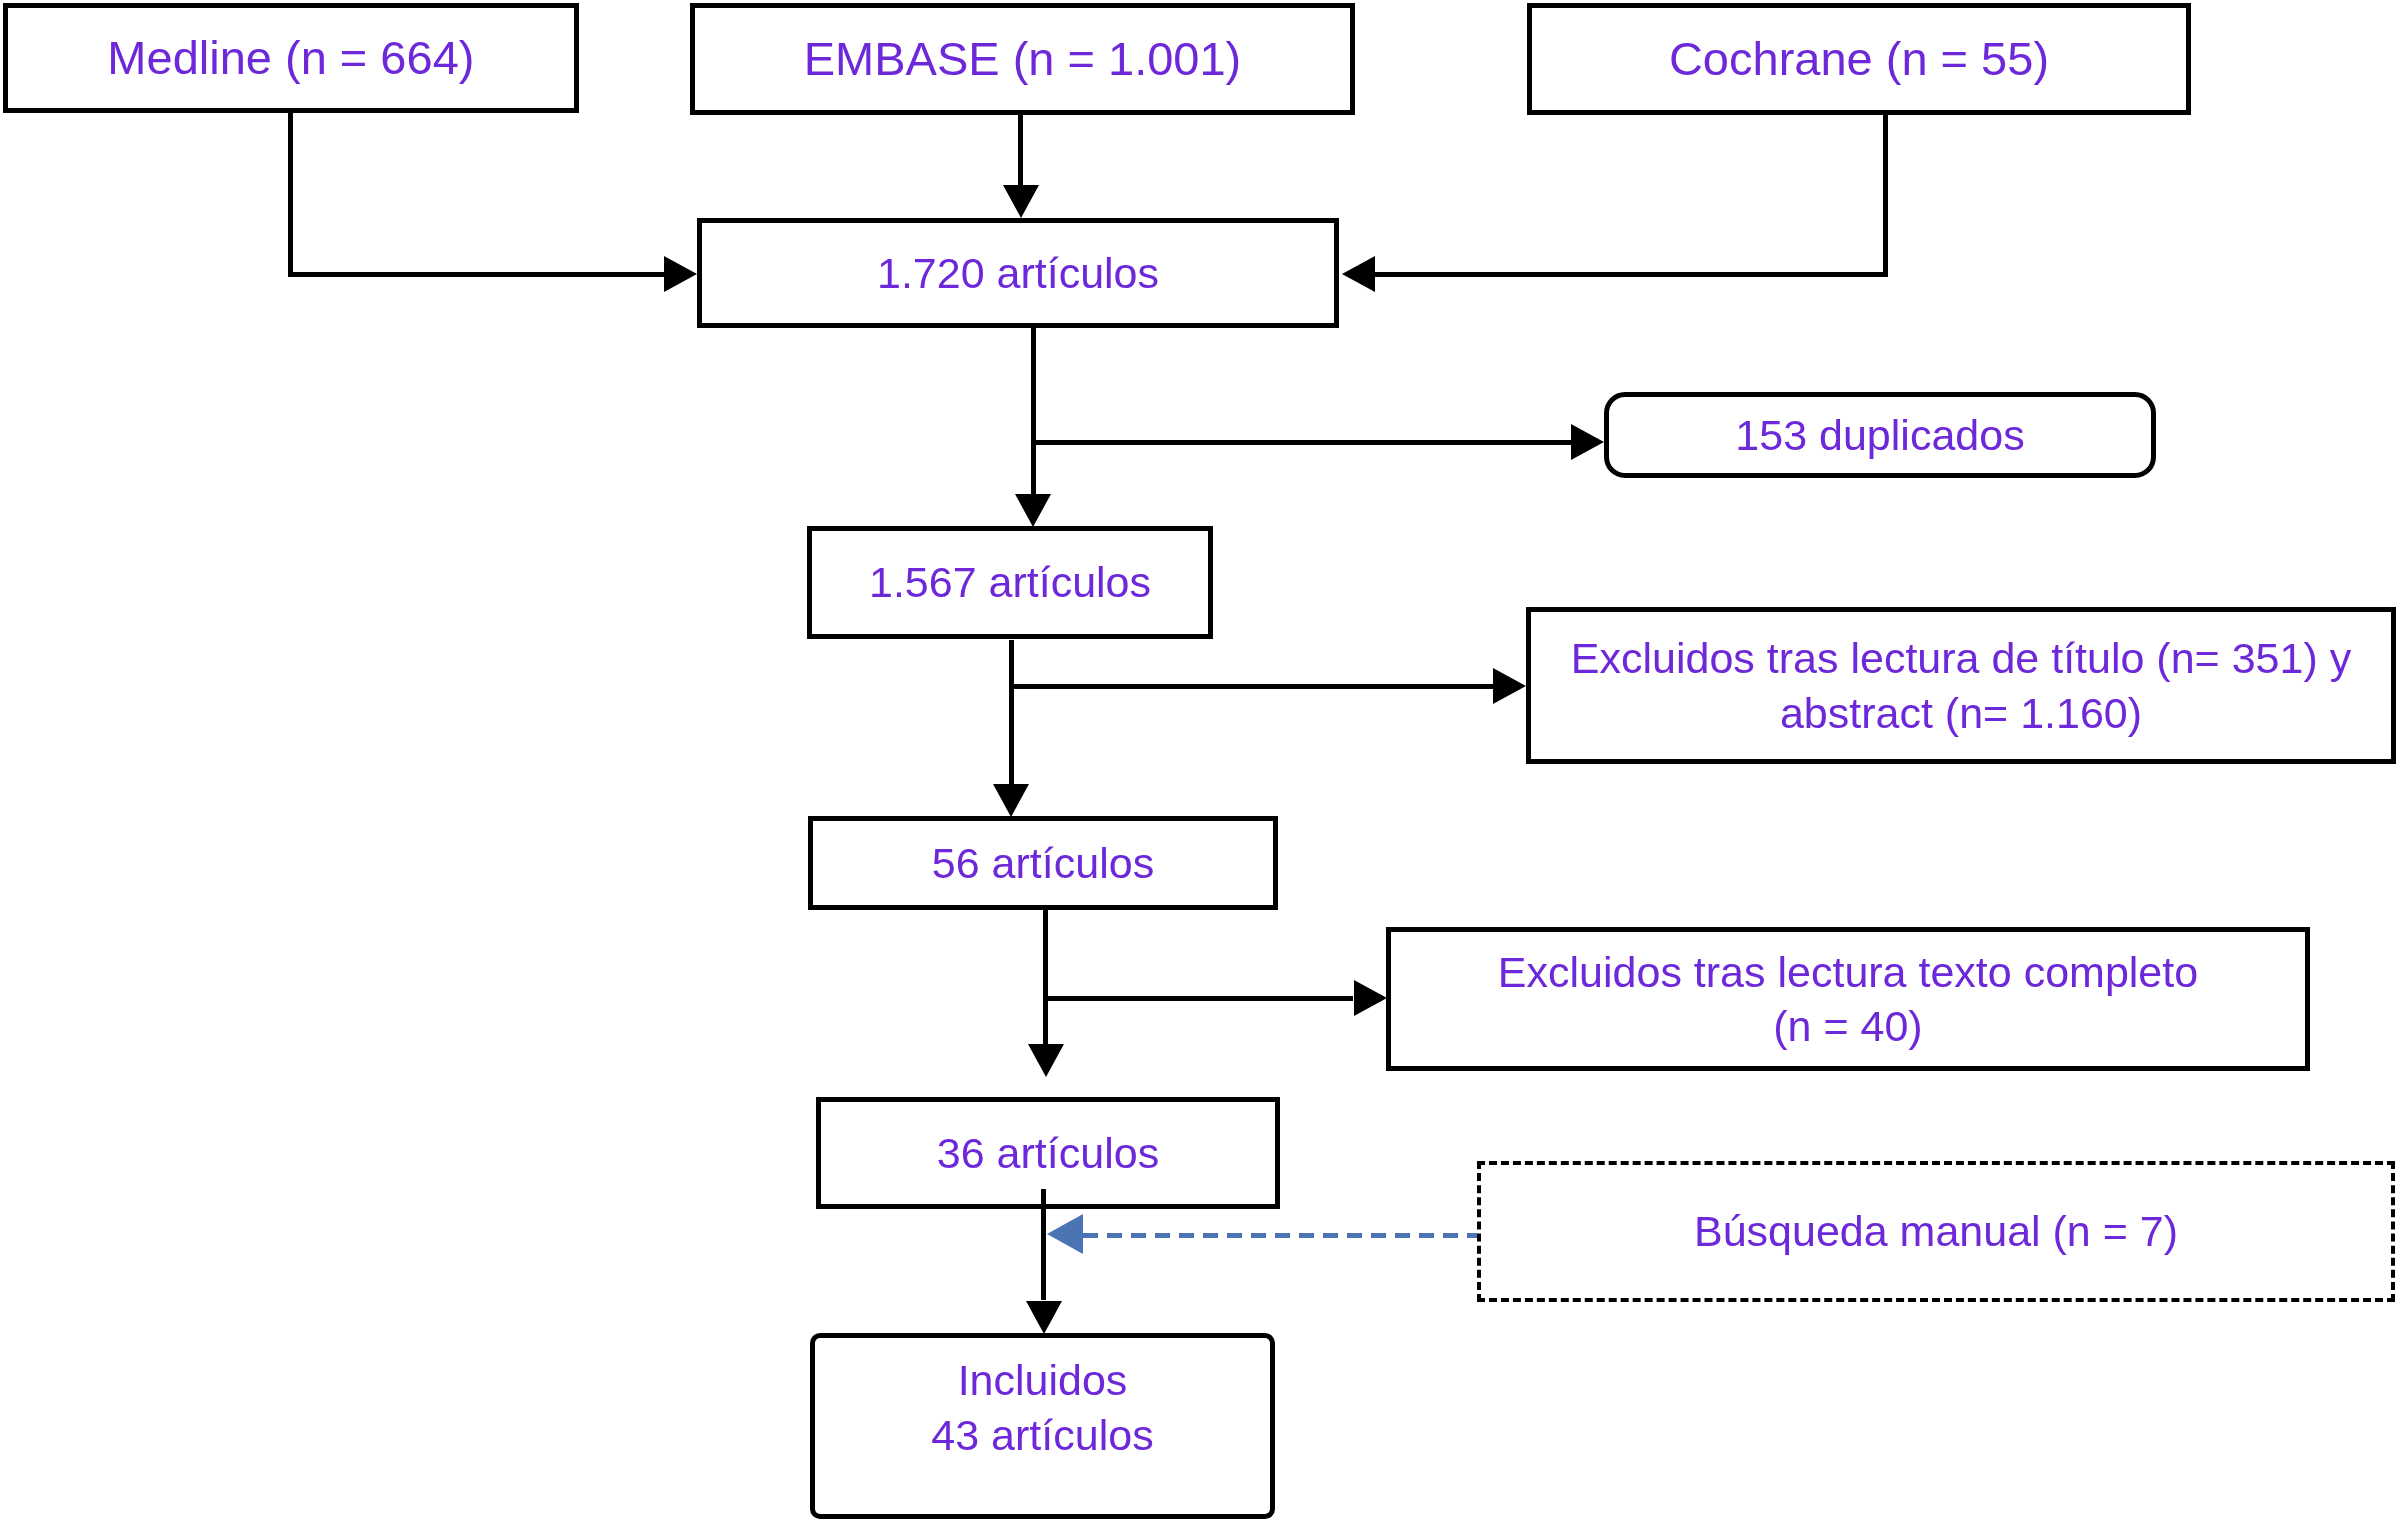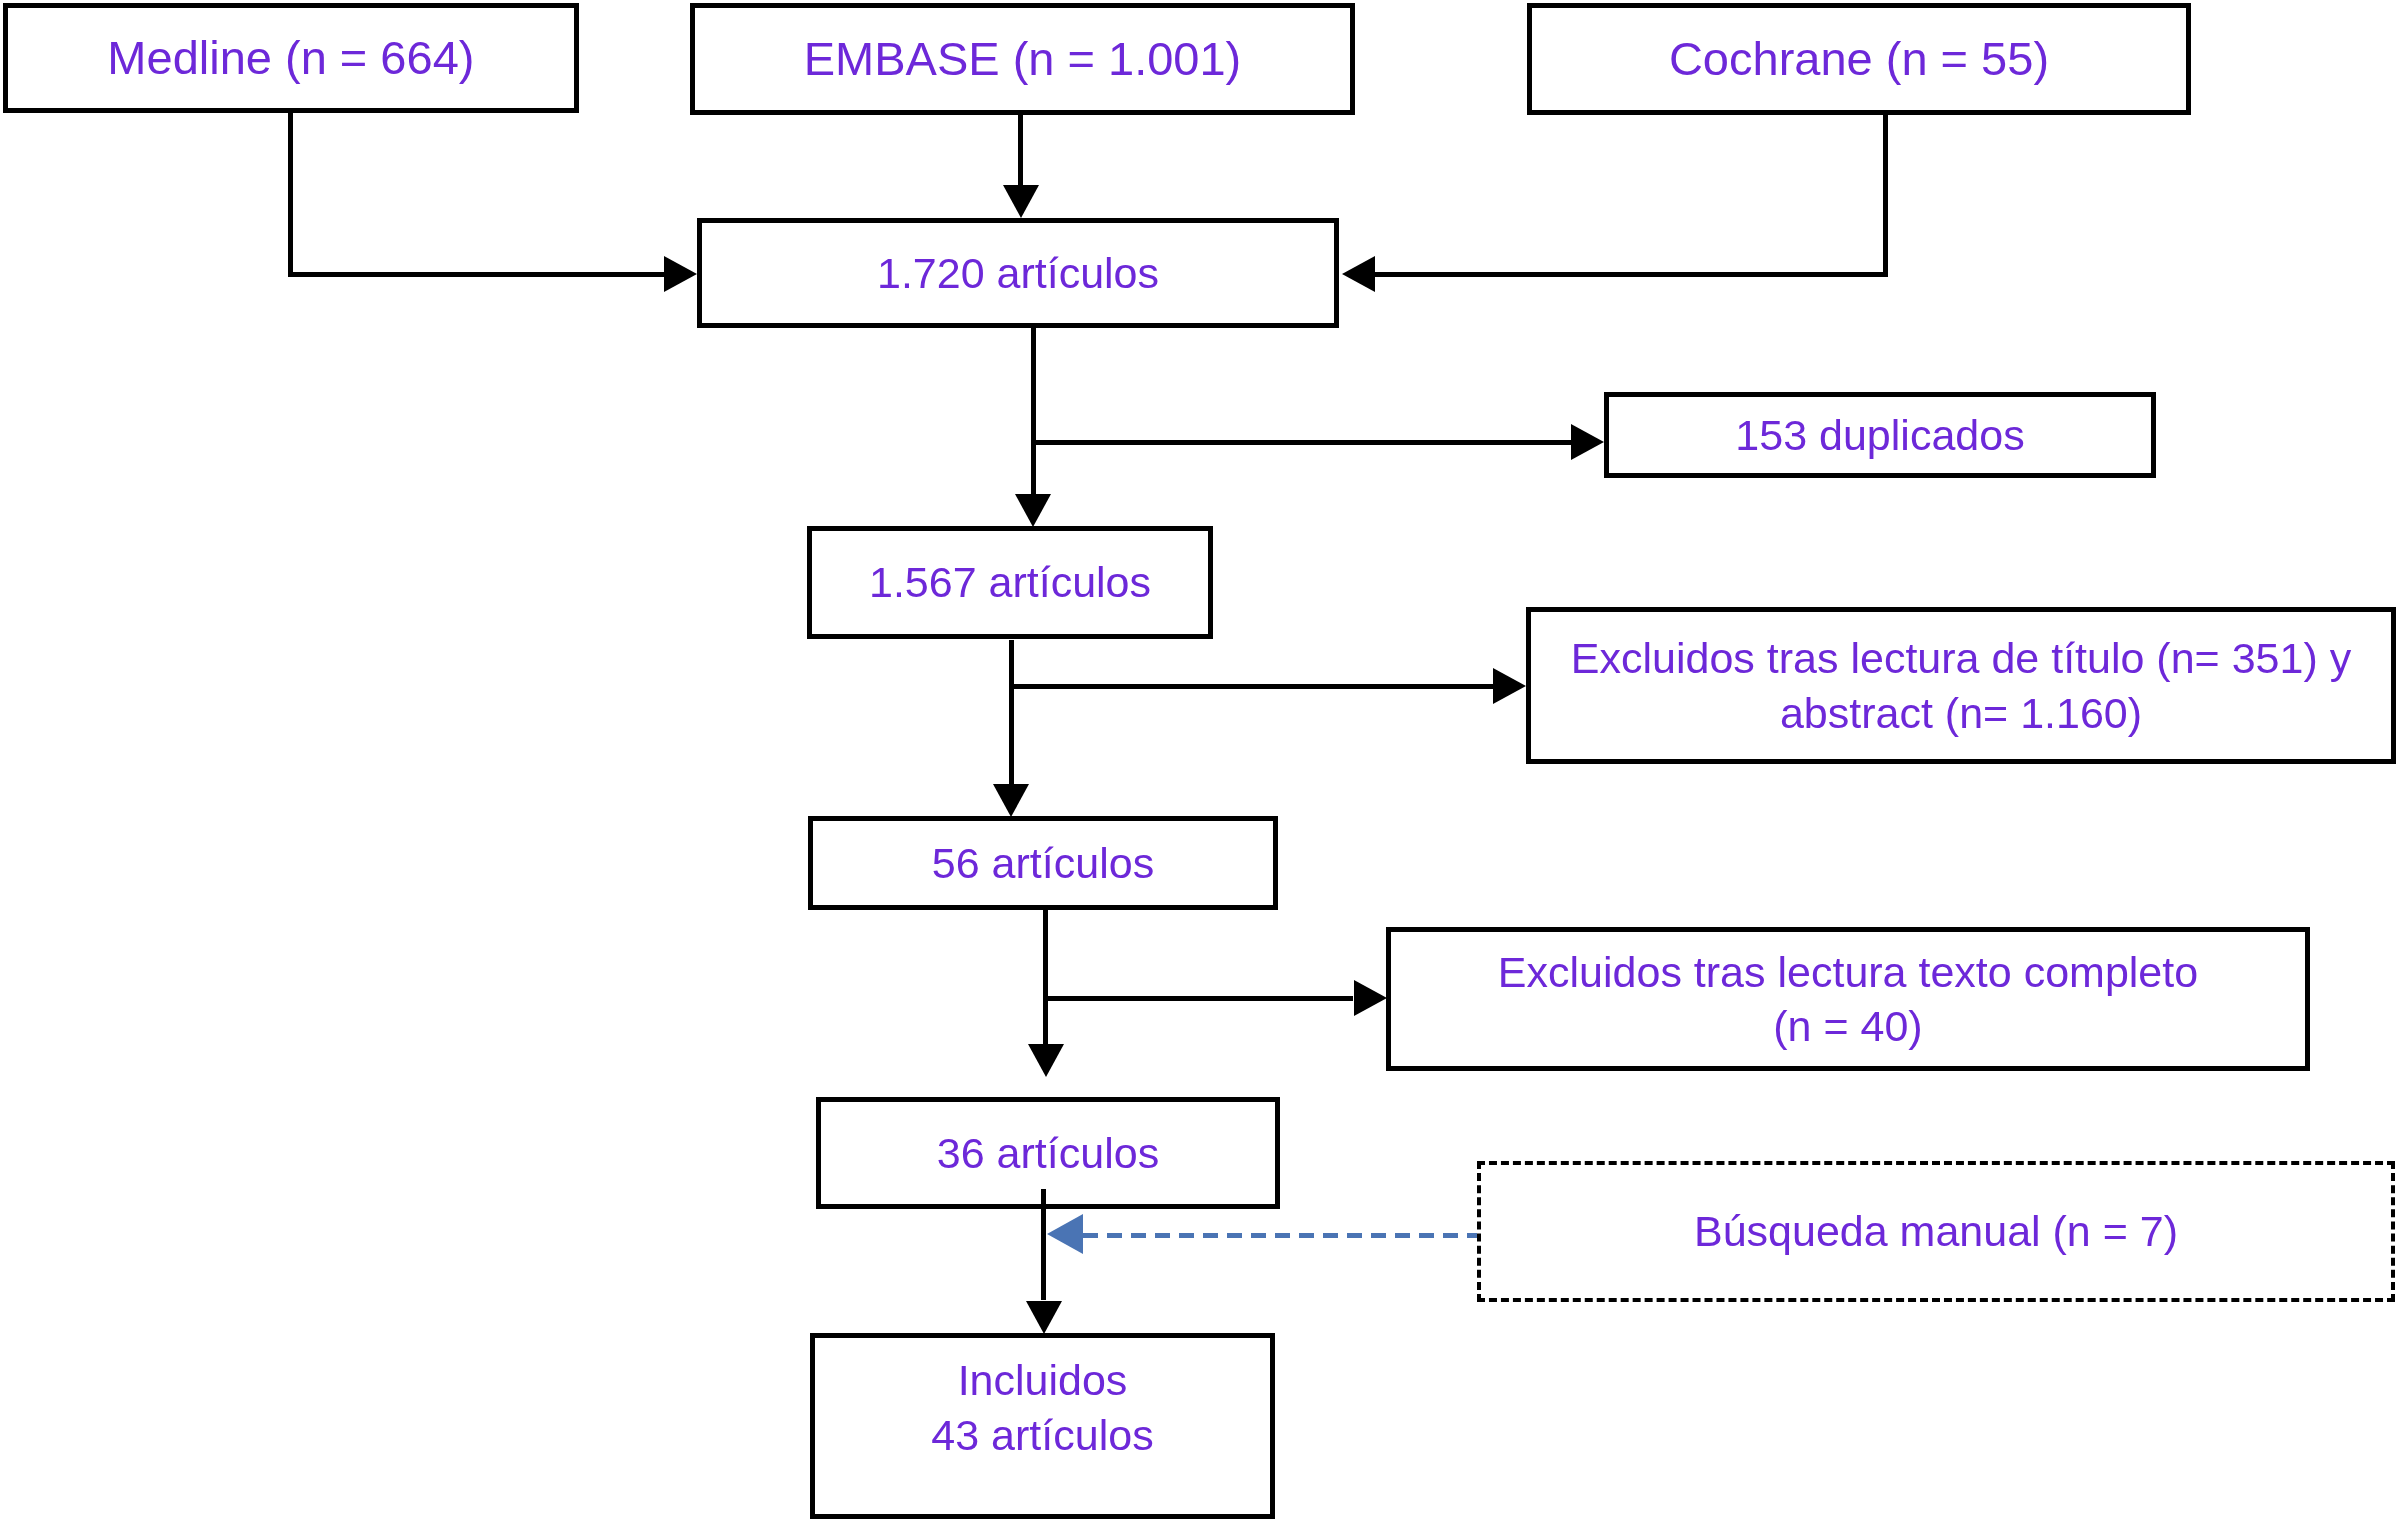--- a/index.html
+++ b/index.html
@@ -64,26 +64,26 @@
   </div>
 
   <div class="box" style="left:808px;top:816px;width:470px;height:94px;">
     <span>56 artículos</span>
   </div>
 
   <div class="box" style="left:816px;top:1077px;width:464px;height:112px;margin-top:20px;">
     <span>36 artículos</span>
   </div>
 
-  <div class="box align-top" style="left:810px;top:1333px;width:465px;height:186px;">
+  <div class="box align-top" style="left:810px;top:1333px;width:465px;height:186px;border-radius:10px;">
     <span>Incluidos</span>
     <span>43 artículos</span>
   </div>
 
-  <div class="box" style="left:1604px;top:392px;width:552px;height:86px;">
+  <div class="box" style="left:1604px;top:392px;width:552px;height:86px;border-radius:21px;">
     <span>153 duplicados</span>
   </div>
 
   <div class="box" style="left:1526px;top:607px;width:870px;height:157px;">
     <span>Excluidos tras lectura de título (n= 351) y</span>
     <span>abstract (n= 1.160)</span>
   </div>
 
   <div class="box" style="left:1386px;top:927px;width:924px;height:144px;justify-content:center;">
     <span>Excluidos tras lectura texto completo</span>

